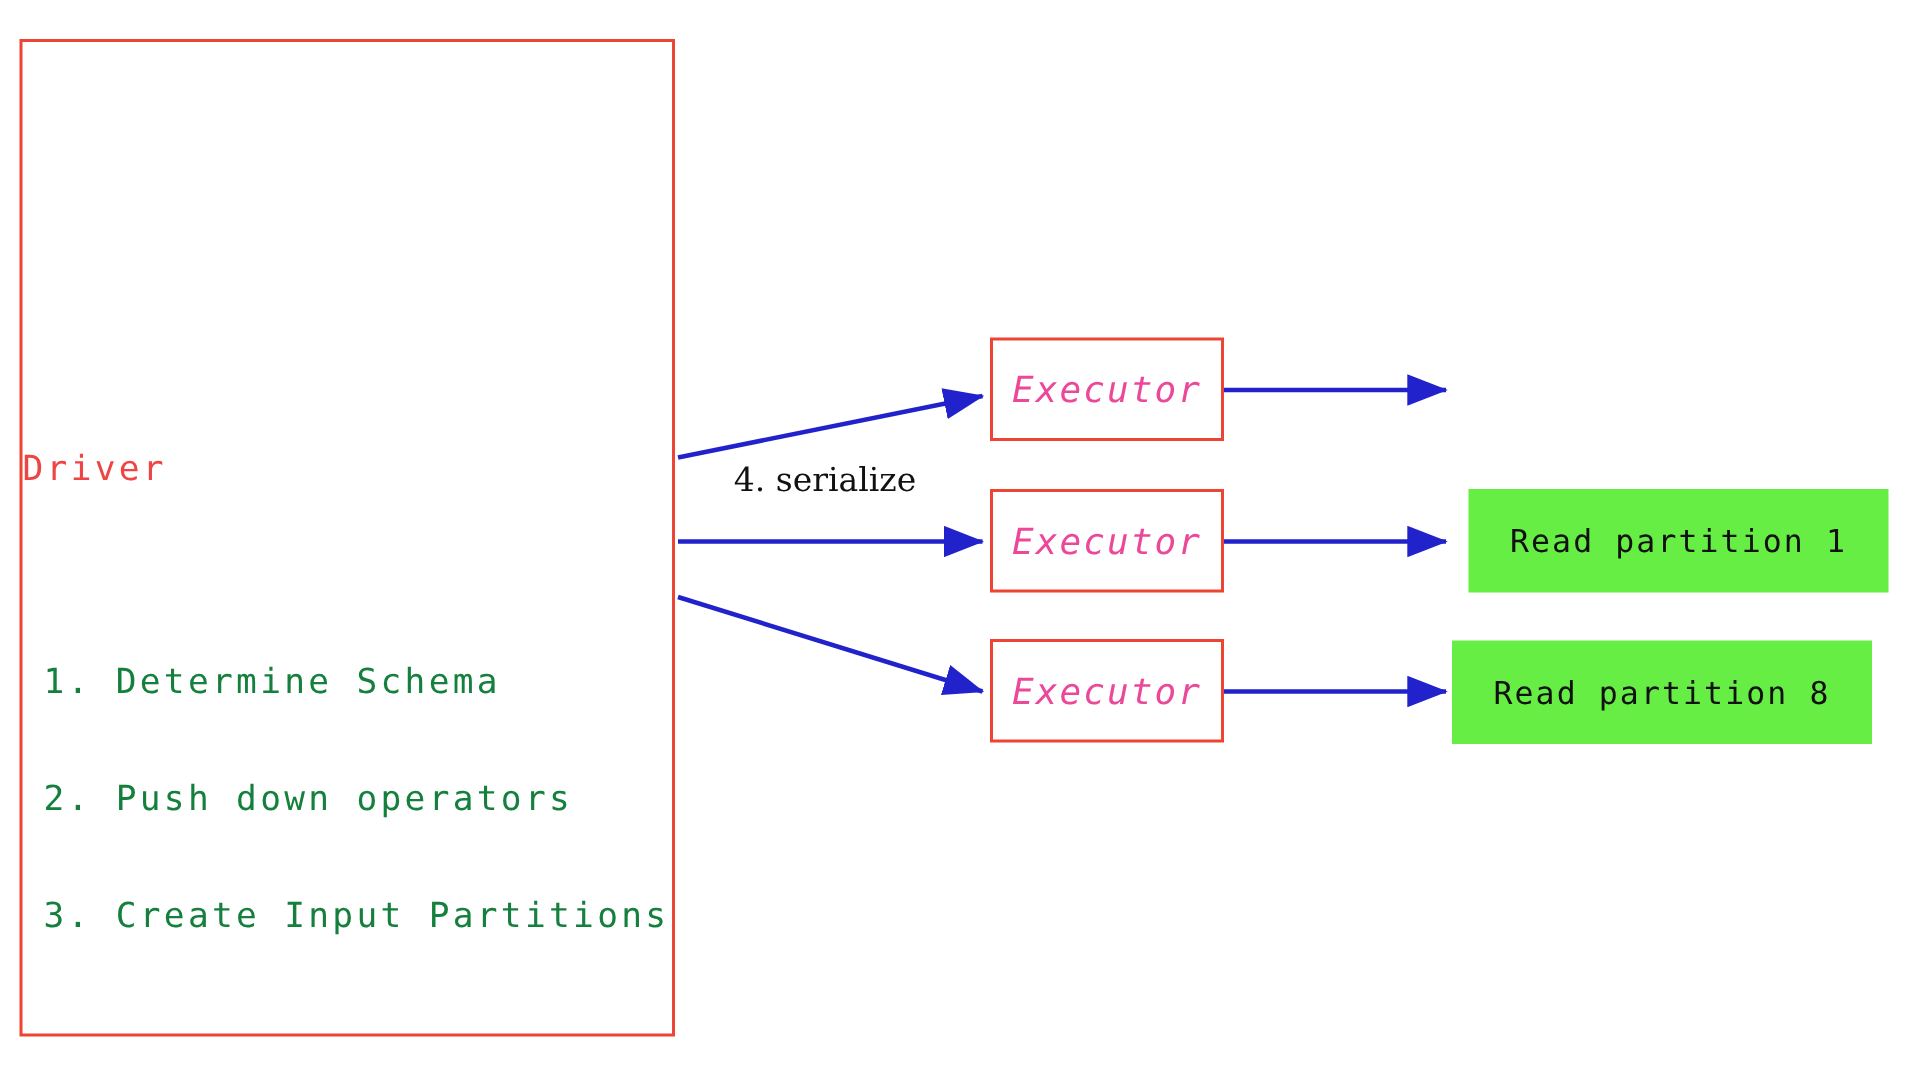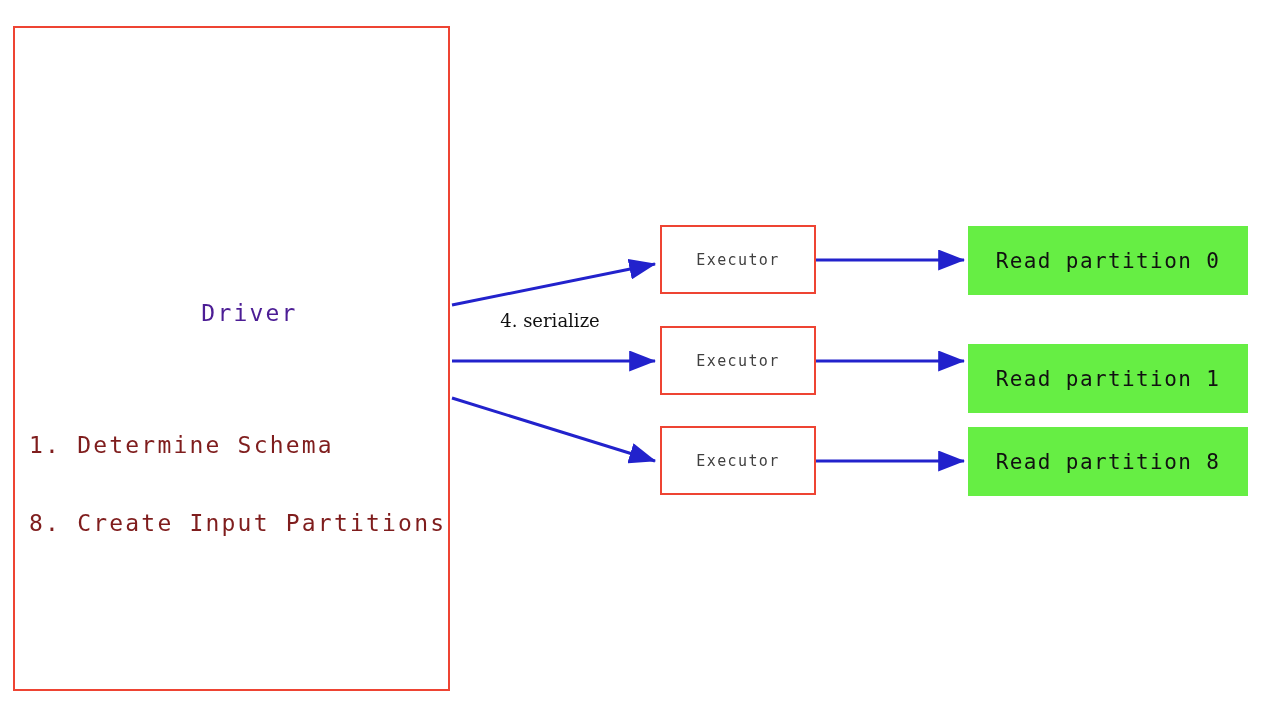--- a/index.html
+++ b/index.html
@@ -33,60 +33,59 @@
     height: 665px;
     border: 2px solid #ee4433;
     background: #ffffff;
     box-sizing: border-box;
   }
   .driver-title {
     position: absolute;
     left: 0;
     top: 272px;
     width: 437px;
-    text-align: center;
     font-family: "DejaVu Sans Mono", "Liberation Mono", monospace;
     font-size: 23px;
     letter-spacing: 2.2px;
-    color: #4c1d95;
+    color: #ef4444;
     white-space: pre;
-    margin-left: 16px;
   }
   .driver-steps {
     position: absolute;
     left: 14px;
-    top: 352px;
+    top: 362px;
     font-family: "DejaVu Sans Mono", "Liberation Mono", monospace;
     font-size: 23px;
     line-height: 26px;
     letter-spacing: 2.2px;
-    color: #7f1d1d;
+    color: #15803d;
     white-space: pre;
   }
   .driver-steps div { white-space: pre; }
 
   
   .executor-box {
     position: absolute;
     left: 660px;
     width: 156px;
     height: 69px;
     border: 2px solid #ee4433;
     background: #ffffff;
     box-sizing: border-box;
     display: flex;
     align-items: center;
     justify-content: center;
   }
   .executor-label {
     font-family: "DejaVu Sans Mono", "Liberation Mono", monospace;
-    font-size: 15px;
+    font-size: 24px;
     letter-spacing: 1.4px;
-    color: #404040;
+    color: #ec4899;
     white-space: pre;
+    font-style: italic;
   }
   #executor-0 { top: 225px; }
   #executor-1 { top: 326px; }
   #executor-2 { top: 426px; }
 
   
   .partition-box {
     position: absolute;
     left: 968px;
     width: 280px;
@@ -98,28 +97,28 @@
     justify-content: center;
   }
   .partition-label {
     font-family: "DejaVu Sans Mono", "Liberation Mono", monospace;
     font-size: 21px;
     letter-spacing: 1.4px;
     color: #111111;
     white-space: pre;
   }
   #partition-0 { top: 226px; }
-  #partition-1 { top: 344px; }
+  #partition-1 { top: 326px; margin-left: 11px; }
   #partition-2 { top: 427px; }
 
   
   .arrow-caption {
     position: absolute;
     font-family: "DejaVu Serif", "Liberation Serif", serif;
-    font-size: 18px;
+    font-size: 22px;
     line-height: 26px;
     color: #111111;
     text-align: center;
     white-space: nowrap;
   }
   #caption-serialize {
     left: 462px;
     top: 308px;
     width: 176px;
   }
@@ -149,37 +148,35 @@
 
     <line x1="816" y1="260" x2="964" y2="260" stroke="#2222cc" stroke-width="3" marker-end="url(#ah)"></line>
     <line x1="816" y1="361" x2="964" y2="361" stroke="#2222cc" stroke-width="3" marker-end="url(#ah)"></line>
     <line x1="816" y1="461" x2="964" y2="461" stroke="#2222cc" stroke-width="3" marker-end="url(#ah)"></line>
   </svg>
 
   <div class="driver-box">
     <div class="driver-title">Driver</div>
     <div class="driver-steps">
       <div>1. Determine Schema</div>
-      <div>8. Create Input Partitions</div>
+      <div>2. Push down operators</div>
+      <div>3. Create Input Partitions</div>
     </div>
   </div>
 
   <div class="executor-box" id="executor-0">
     <span class="executor-label">Executor</span>
   </div>
   <div class="executor-box" id="executor-1">
     <span class="executor-label">Executor</span>
   </div>
   <div class="executor-box" id="executor-2">
     <span class="executor-label">Executor</span>
   </div>
 
-  <div class="partition-box" id="partition-0">
-    <span class="partition-label">Read partition 0</span>
-  </div>
   <div class="partition-box" id="partition-1">
     <span class="partition-label">Read partition 1</span>
   </div>
   <div class="partition-box" id="partition-2">
     <span class="partition-label">Read partition 8</span>
   </div>
 
   <div class="arrow-caption" id="caption-serialize">
     <div>4. serialize</div>
   </div>

